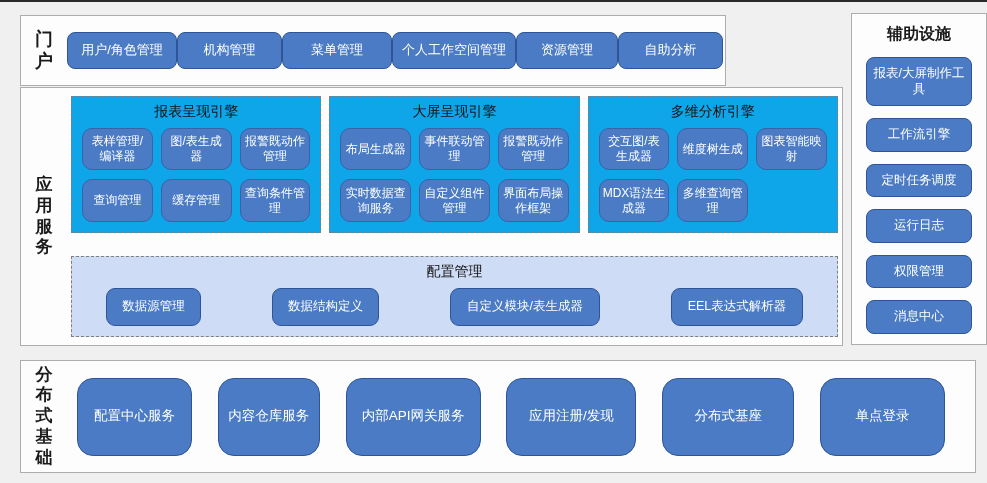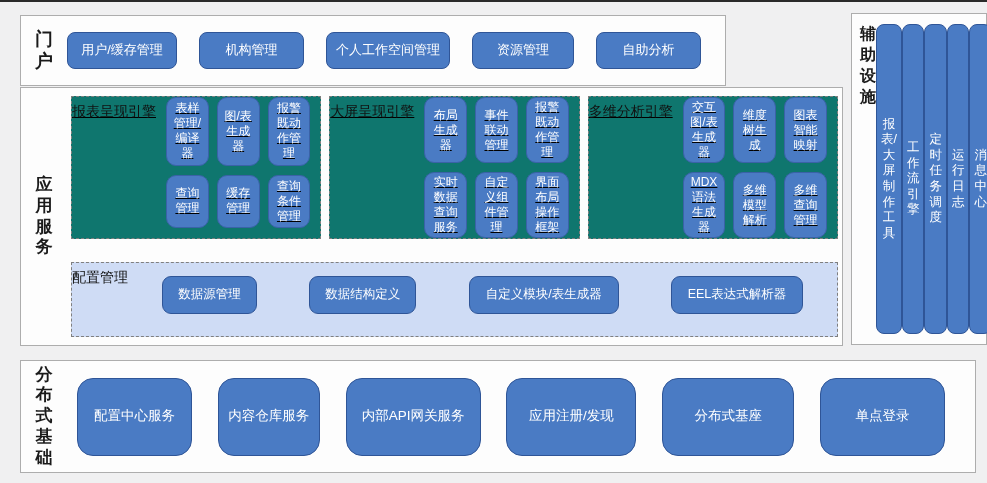--- a/index.html
+++ b/index.html
@@ -27,41 +27,41 @@
     text-align:center;box-sizing:border-box;line-height:1.25;
     cursor:default;
   }
   
   #portal{left:20px;top:15px;width:706px;height:71px;display:flex;align-items:center;}
   #portal .btn-row{flex:1;display:flex;justify-content:space-between;align-items:center;padding-right:24px;}
   #portal .btn{height:37px;font-size:13px;padding:0 6px;}
   .pw0{width:110px}.pw1{width:105px}.pw2{width:110px}.pw3{width:124px}.pw4{width:102px}.pw5{width:105px}
   #portal .vlabel{font-size:18px;}
   
-  #aux{left:851px;top:13px;width:136px;height:332px;display:flex;flex-direction:row;padding:10px 8px 10px 8px;justify-content:space-between;}
+  #aux{left:851px;top:13px;width:136px;height:332px;display:flex;flex-direction:column;align-items:center;padding:10px 8px 10px 8px;justify-content:space-between;}
   #aux .aux-title{font-weight:bold;font-size:16px;color:#1a1a1a;text-align:center;}
   #aux .btn{width:106px;min-height:32px;font-size:12.5px;border-radius:8px;padding:8px 4px;}
   
   #app{left:20px;top:87px;width:823px;height:259px;display:flex;}
   #app .vlabel{font-size:17px;}
   #app .app-content{flex:1;padding:8px 4px 8px 4px;display:flex;flex-direction:column;}
   .engine-row{display:flex;gap:8px;height:143px;}
   .engine{
-    flex:1;background:#0f766e;border:1px dashed #7f7f7f;box-sizing:border-box;
-    display:flex;flex-direction:row;text-decoration:underline;
+    flex:1;background:#0ea5e9;border:1px dashed #7f7f7f;box-sizing:border-box;
+    display:flex;flex-direction:column;
   }
   .engine-title{font-size:14px;color:#111;text-align:center;margin:6px 0 7px 0;}
   .engine-grid{
     flex:1;display:grid;grid-template-columns:repeat(3,1fr);
     gap:9px 8px;padding:0 10px 10px 10px;
   }
   .engine-grid .btn{font-size:12px;border-radius:10px;padding:2px 3px;border-color:#3a62a7;}
   .config-box{
     margin-top:23px;background:#cfdcf5;border:1px dashed #7f7f7f;box-sizing:border-box;
-    height:85px;display:flex;flex-direction:row;
+    height:85px;display:flex;flex-direction:column;
   }
   .config-row{flex:1;display:flex;align-items:center;justify-content:space-between;padding:0 34px 10px 34px;}
   .config-row .btn{height:38px;font-size:12.5px;border-radius:9px;}
   .cw0{width:95px}.cw1{width:95px}.cw2{width:107px}.cw3{width:150px}.cw4{width:132px}
   
   #dist{left:20px;top:360px;width:956px;height:113px;display:flex;align-items:center;}
   #dist .vlabel{font-size:17px;}
   #dist .btn-row{flex:1;display:flex;justify-content:space-between;align-items:center;padding:0 30px 0 10px;}
   #dist .btn{height:78px;font-size:13.5px;border-radius:16px;}
   .dw0{width:115px}.dw1{width:102px}.dw2{width:135px}.dw3{width:130px}.dw4{width:132px}.dw5{width:125px}
@@ -69,36 +69,37 @@
 </head>
 <body>
 
 <div class="top-edge"></div>
 
 <div class="section" id="portal">
   <div class="label-col">
     <div class="vlabel">门户</div>
   </div>
   <div class="btn-row">
-    <div class="btn pw0">用户/缓存管理</div>
+    <div class="btn pw0">用户/角色管理</div>
     <div class="btn pw1">机构管理</div>
+    <div class="btn pw2">菜单管理</div>
     <div class="btn pw3">个人工作空间管理</div>
     <div class="btn pw4">资源管理</div>
     <div class="btn pw5">自助分析</div>
   </div>
 </div>
 
 <div class="section" id="aux">
   <div class="aux-title">辅助设施</div>
   <div class="btn">报表/大屏制作工具</div>
   <div class="btn">工作流引擎</div>
   <div class="btn">定时任务调度</div>
   <div class="btn">运行日志</div>
+  <div class="btn">权限管理</div>
   <div class="btn">消息中心</div>
-  <div class="btn">权限管理</div>
 </div>
 
 <div class="section" id="app">
   <div class="label-col">
     <div class="vlabel">应用服务</div>
   </div>
   <div class="app-content">
     <div class="engine-row">
 
       <div class="engine">
@@ -125,21 +126,20 @@
         </div>
       </div>
 
       <div class="engine">
         <div class="engine-title">多维分析引擎</div>
         <div class="engine-grid">
           <div class="btn">交互图/表生成器</div>
           <div class="btn">维度树生成</div>
           <div class="btn">图表智能映射</div>
           <div class="btn">MDX语法生成器</div>
-          <div class="btn">多维模型解析</div>
           <div class="btn">多维查询管理</div>
         </div>
       </div>
 
     </div>
 
     <div class="config-box">
       <div class="engine-title">配置管理</div>
       <div class="config-row">
         <div class="btn cw0">数据源管理</div>

